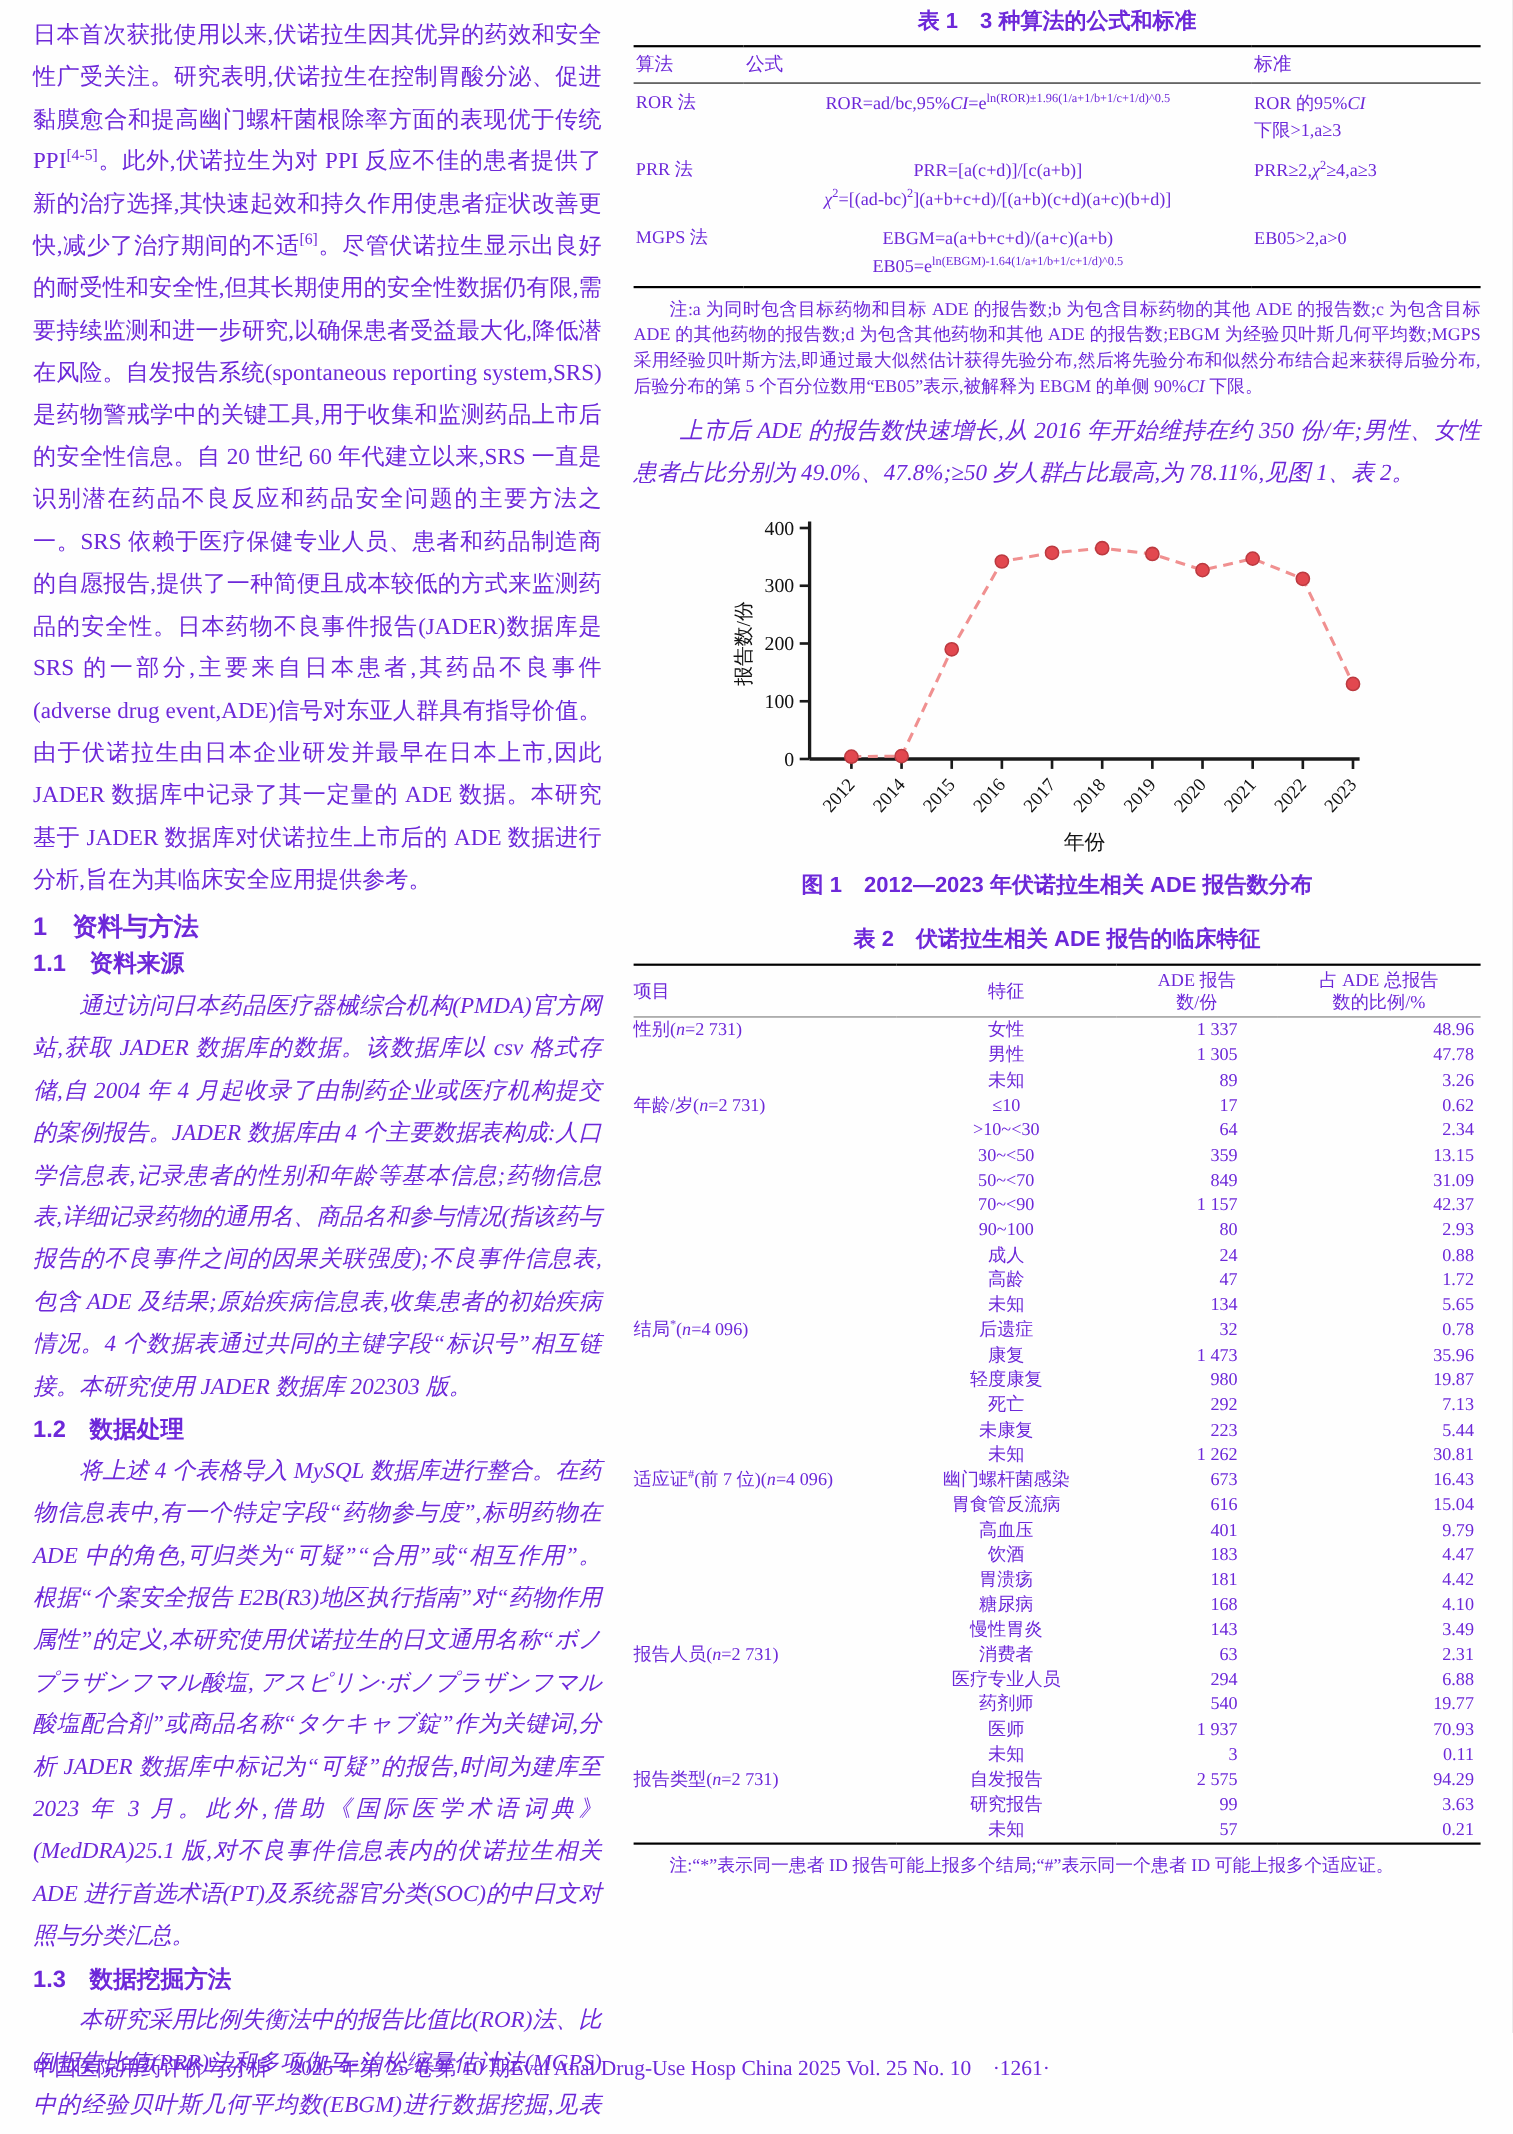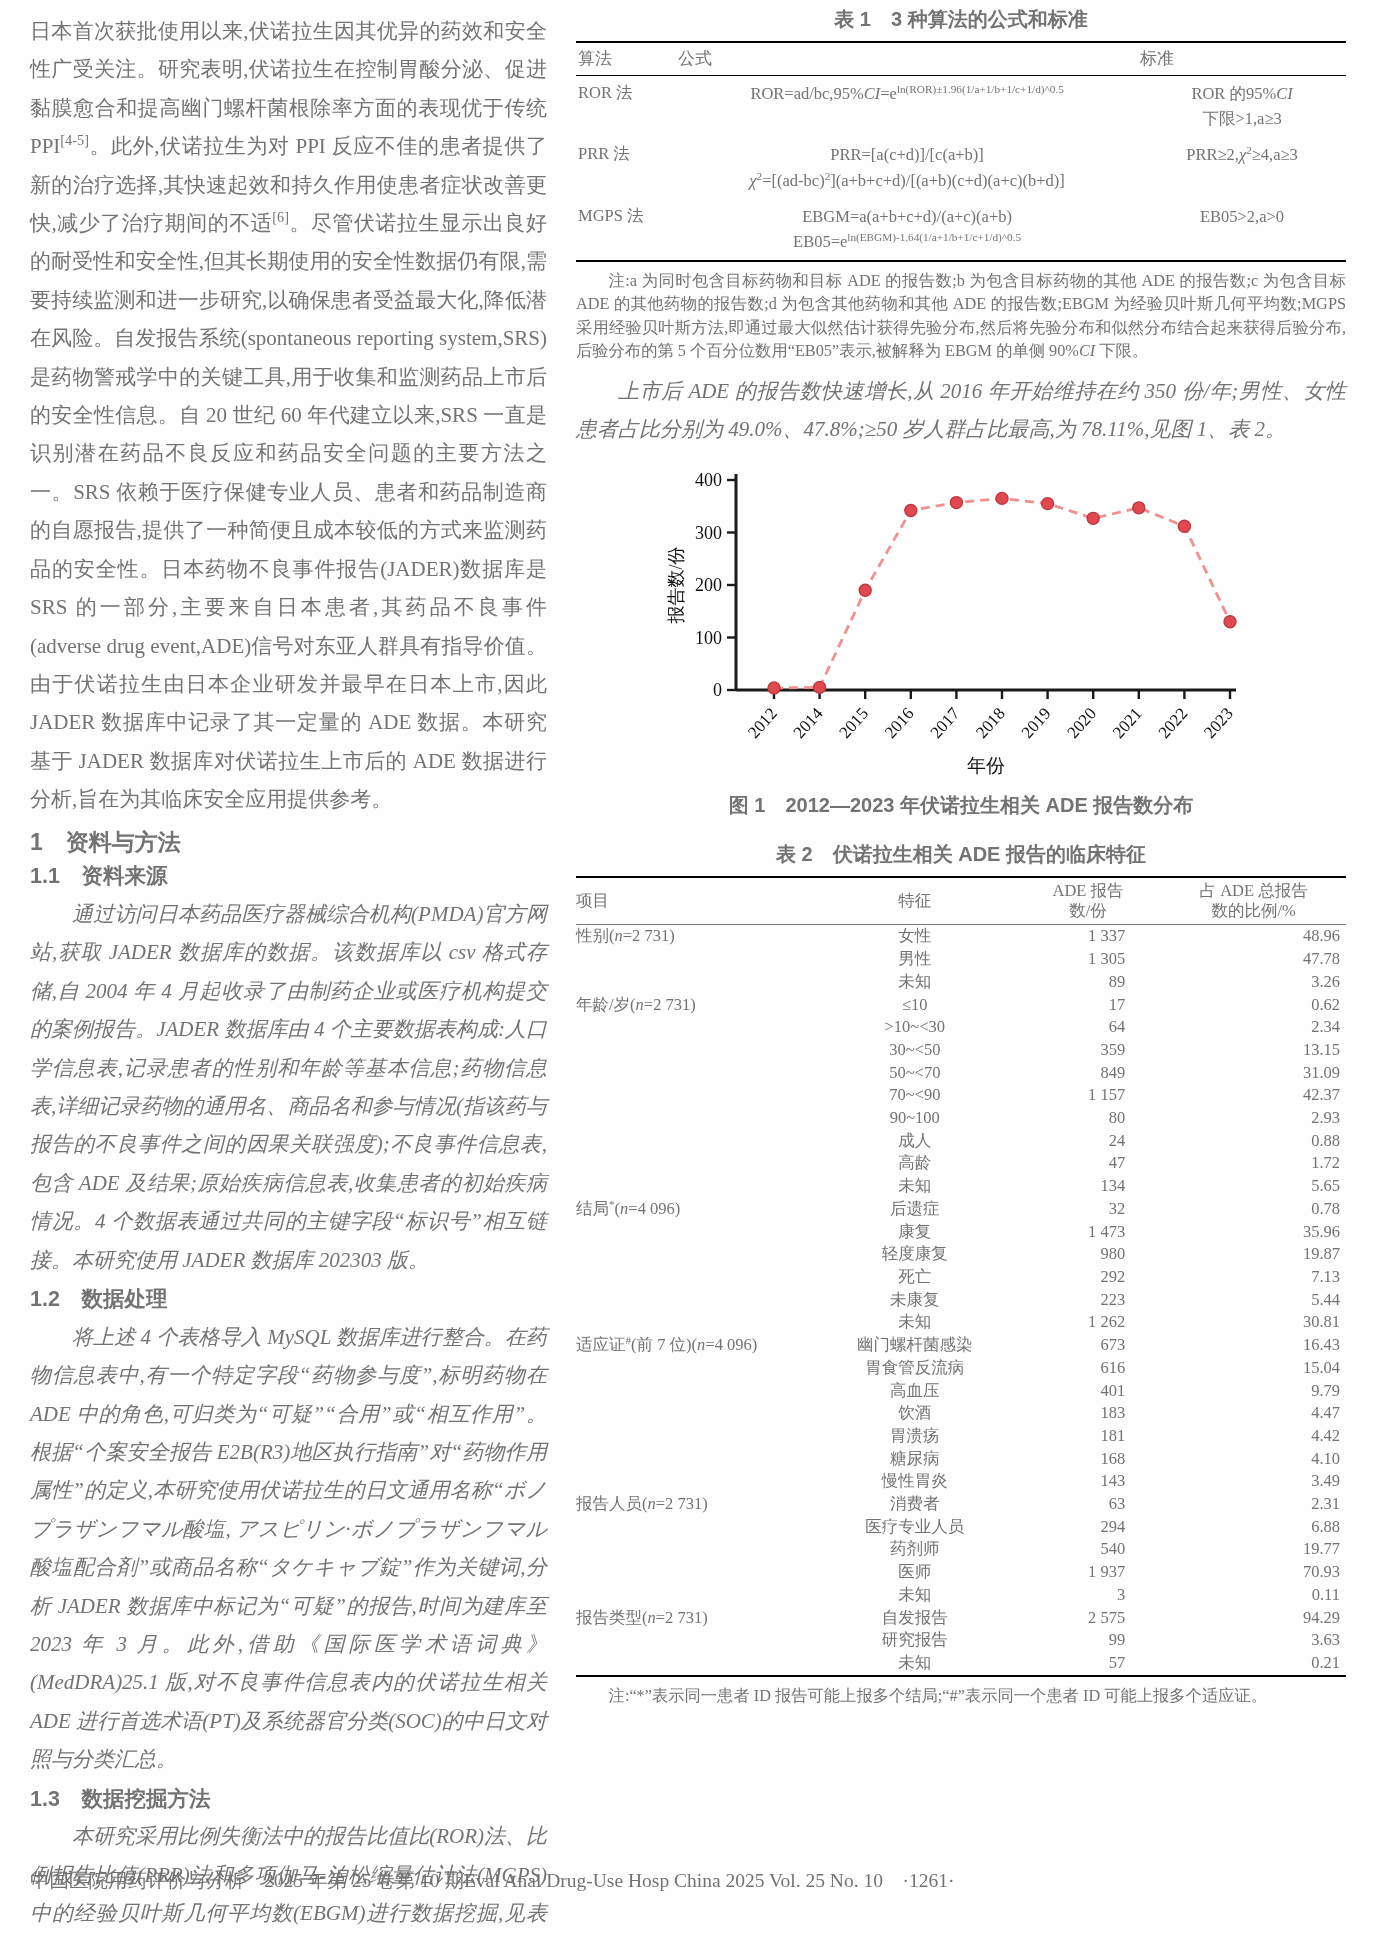--- a/index.html
+++ b/index.html
@@ -1,32 +1,32 @@
 <!DOCTYPE html>
 <html lang="zh"><head>
 <meta charset="utf-8">
 <style>
   html,body{margin:0;padding:0;background:#ddd;}
-  .page{position:relative;width:1375px;height:1940px;margin:0 auto;background:#fefefe;color:#737373;overflow:hidden;}
+  .page{position:relative;width:1375px;height:1940px;margin:0 auto;background:#fefefe;color:#6d28d9;overflow:hidden;}
   .col-left{position:absolute;left:30px;top:12px;width:517px;}
   .col-right{position:absolute;left:576px;top:0;width:770px;}
   p.body{font:21px/38.4px "Liberation Serif","DejaVu Serif",serif;text-align:justify;margin:0;}
   p.indent{text-indent:2em;font-style:italic;}
   h3.sec{font:bold 23px/1.2 "Liberation Sans","DejaVu Sans",sans-serif;margin:10px 0 6px;}
   h4.sub{font:bold 21.5px/1.2 "Liberation Sans","DejaVu Sans",sans-serif;margin:8px 0 5px;}
   sup{font-size:68%;line-height:0;}
   .caption{font:bold 20px/1.35 "Liberation Sans","DejaVu Sans",sans-serif;text-align:center;margin:6px 0 8px;}
   
   table.t1{width:100%;border-collapse:collapse;border-top:2.5px solid #000;border-bottom:2.5px solid #000;font:16.5px/1.5 "Liberation Serif","DejaVu Serif",serif;}
   table.t1 th{font-weight:normal;border-bottom:1.4px solid #000;padding:3px 2px;font-size:17px;}
   table.t1 th.l{text-align:left;} table.t1 th.c{text-align:left;}
   table.t1 td{padding:5px 2px 4px;vertical-align:top;}
   table.t1 td.method{white-space:nowrap;}
   table.t1 td.formula{text-align:center;}
-  table.t1 td.standard{text-align:center;}
+  table.t1 td.standard{text-align:left;}
   .fline{margin:1px 0;}
   
   .note{font:16.3px/23.4px "Liberation Serif","DejaVu Serif",serif;text-align:justify;text-indent:2em;margin-top:7px;}
   
   .fig-wrap{margin-top:10px;}
   
   table.t2{width:100%;border-collapse:collapse;border-top:2.5px solid #000;border-bottom:2.5px solid #000;font:16.5px/21.2px "Liberation Serif","DejaVu Serif",serif;}
   table.t2 th{font-weight:normal;border-bottom:1.3px solid #777;padding:3px 0;line-height:20px;}
   table.t2 th.l{text-align:left;} table.t2 th.c{text-align:center;}
   table.t2 td{padding:0 0 1.5px;vertical-align:top;}

